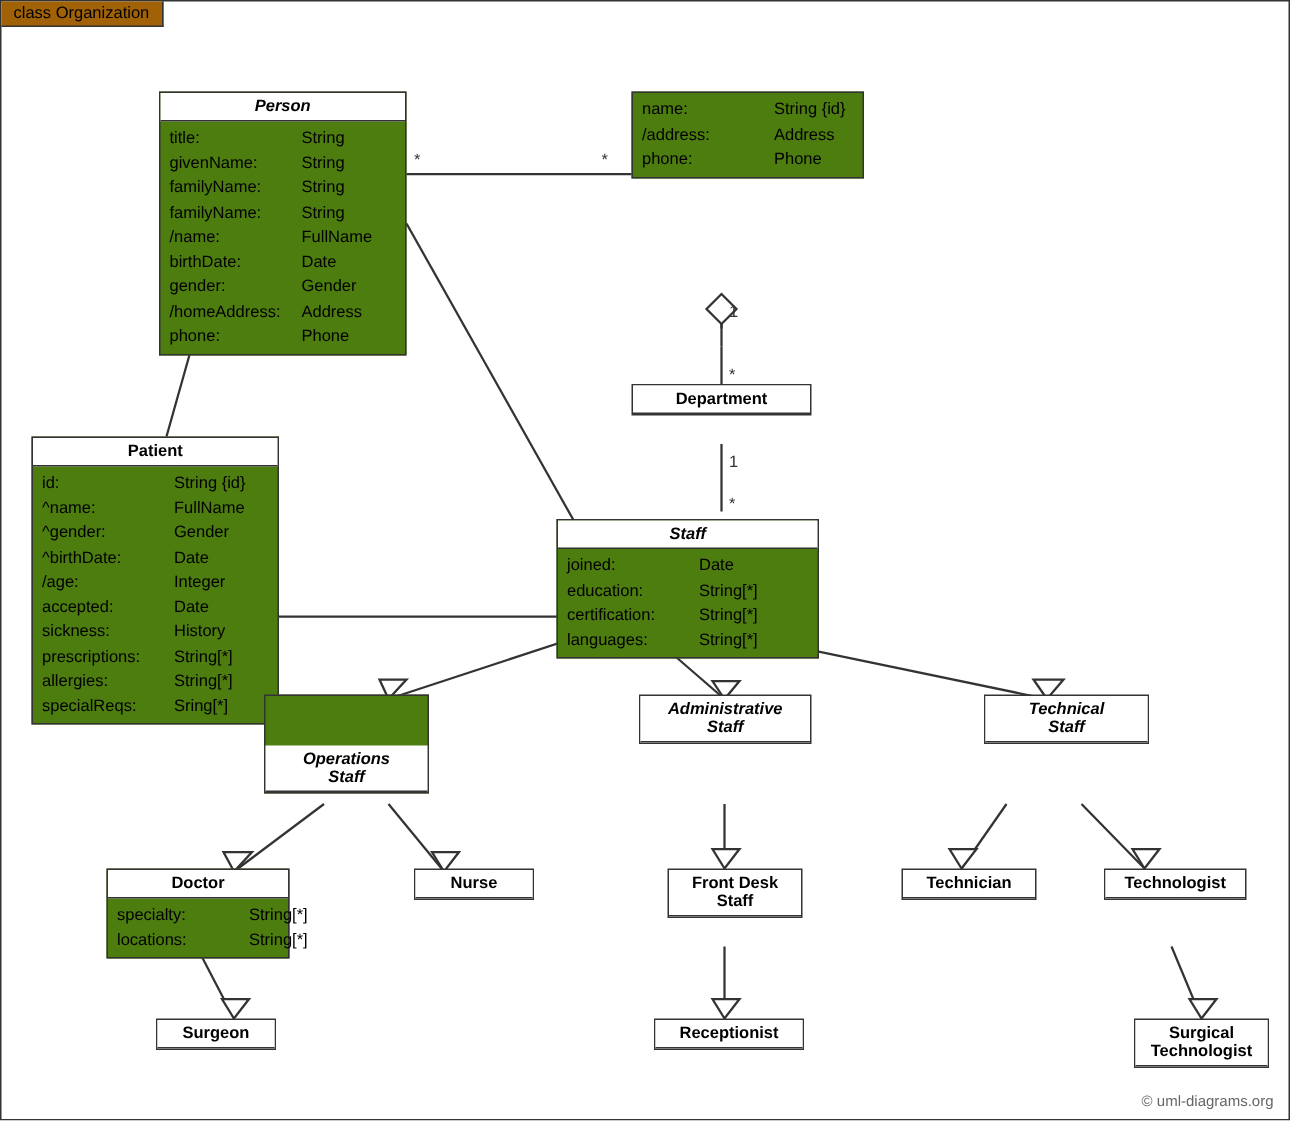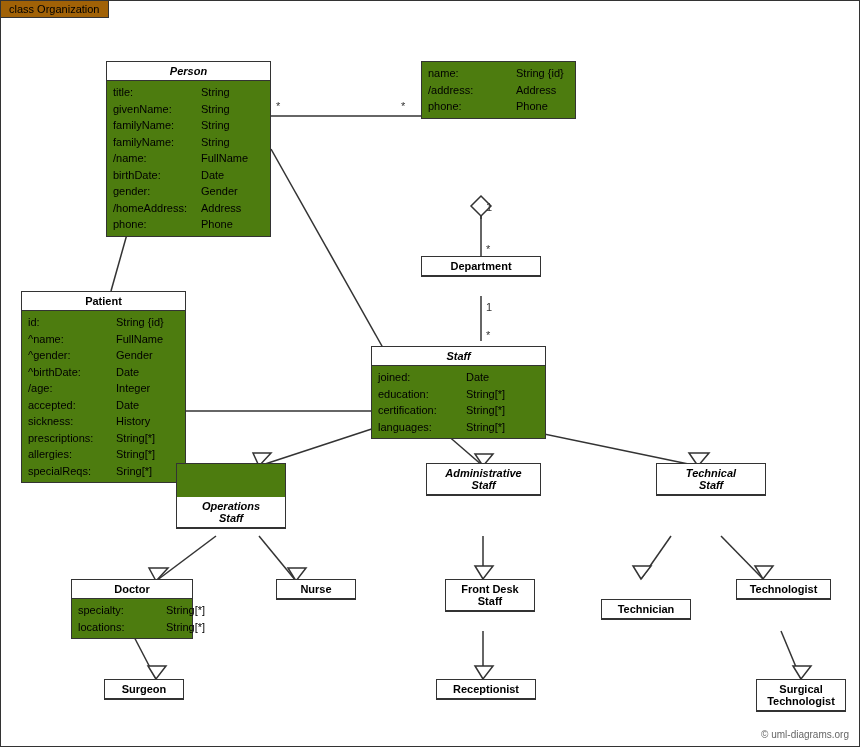--- a/index.html
+++ b/index.html
@@ -305,21 +305,21 @@
 
   <div class="uml-box" style="left:263px; top:578px; width:80px;margin-left:12px;">
     <div class="box-title">Nurse</div>
   </div>
 
   <div class="uml-box" style="left:444px; top:578px; width:90px;">
     <div class="box-title" style="white-space:pre-line;">Front Desk
 Staff</div>
   </div>
 
-  <div class="uml-box" style="left:600px; top:598px; width:90px;">
+  <div class="uml-box" style="left:600px; top:578px; width:90px;">
     <div class="box-title">Technician</div>
   </div>
 
   <div class="uml-box" style="left:735px; top:578px; width:95px;">
     <div class="box-title">Technologist</div>
   </div>
 
   <div class="uml-box" style="left:103px; top:678px; width:80px;">
     <div class="box-title">Surgeon</div>
   </div>

